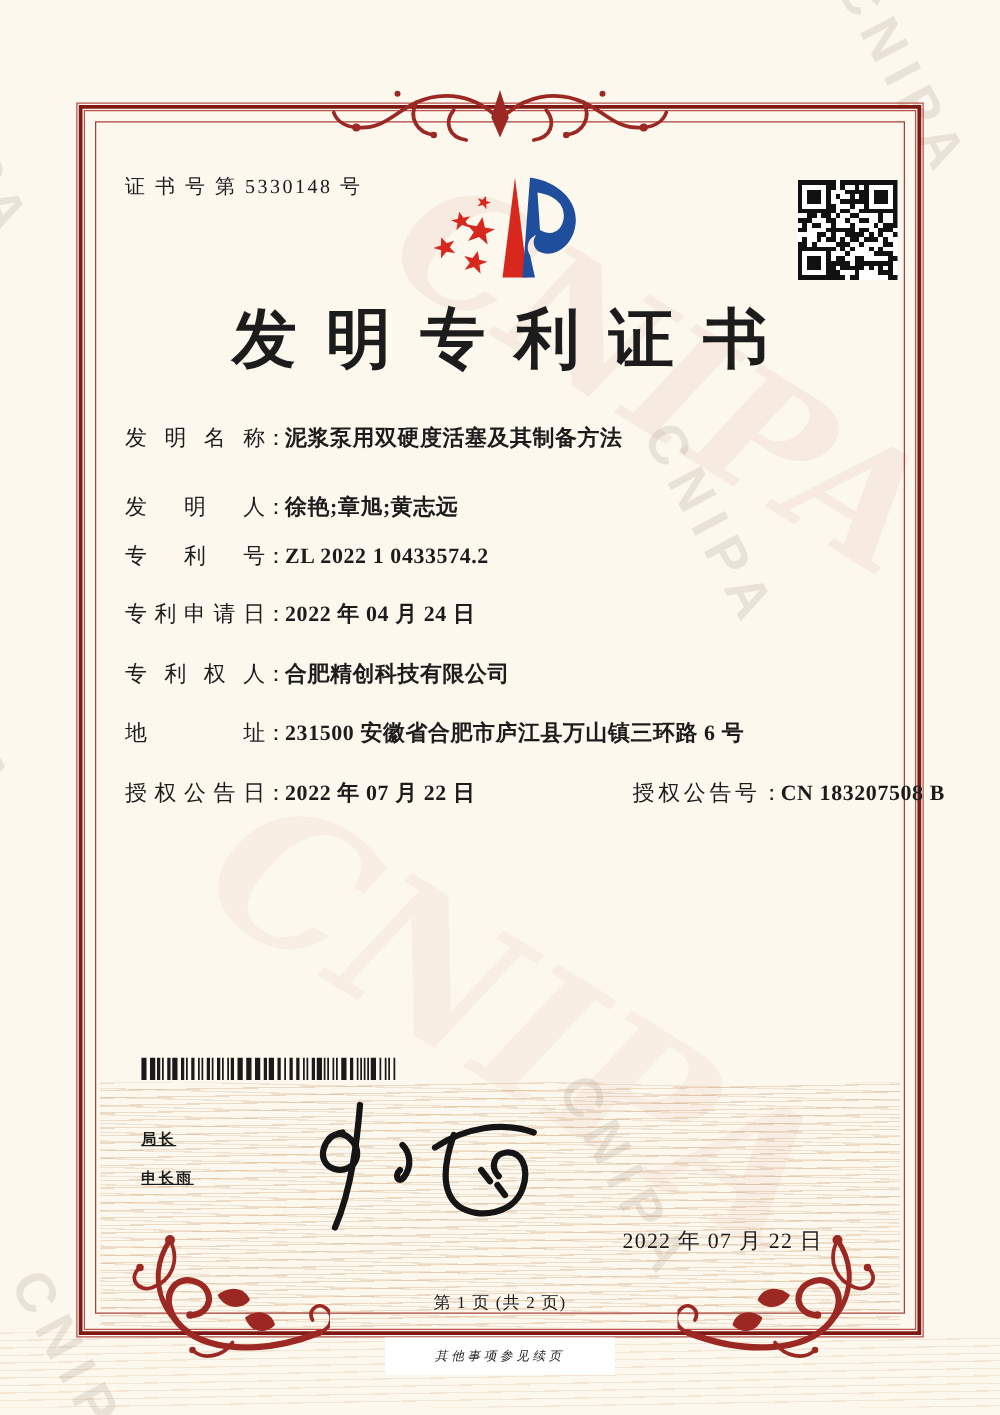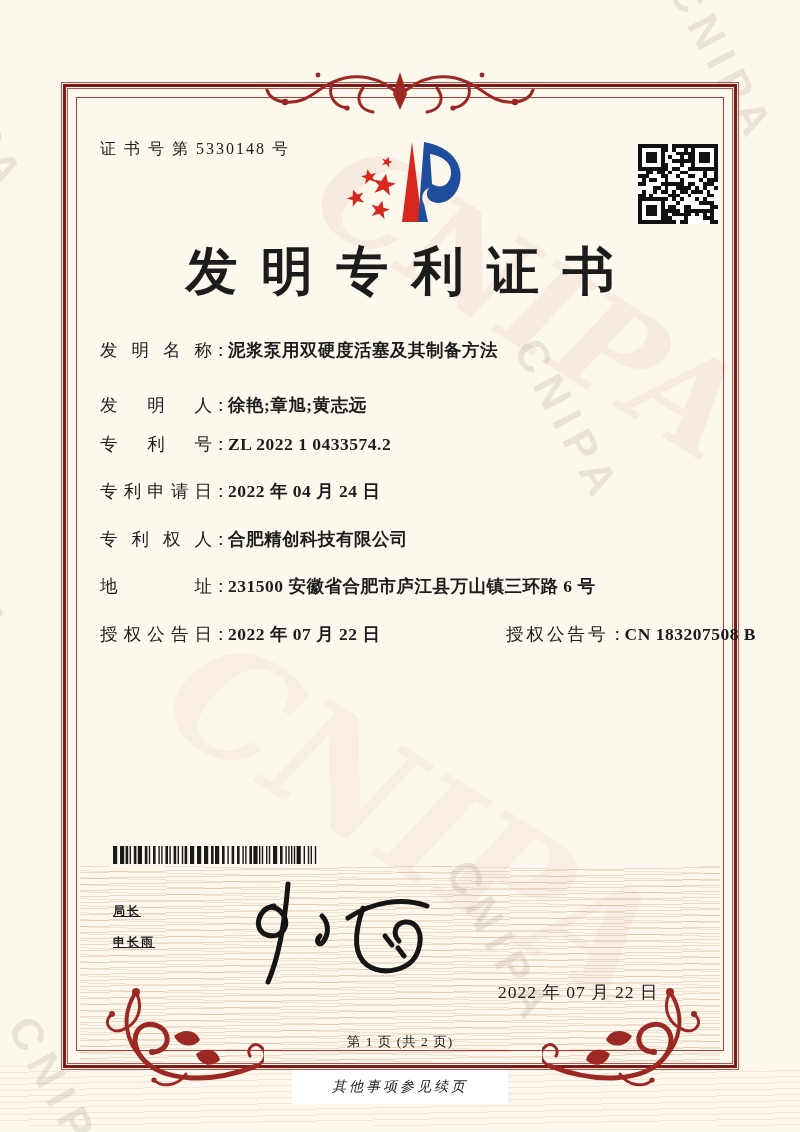--- a/index.html
+++ b/index.html
@@ -55,21 +55,21 @@
 
   
   .sig-labels{position:absolute;left:113px;top:903px;z-index:4;
       font-family:"Liberation Sans","DejaVu Sans",sans-serif;font-weight:bold;font-size:12px;text-decoration:underline;}
   .sig-labels div{margin-bottom:14px;letter-spacing:2px;}
   .signature{left:230px;top:878px;z-index:4;}
 
   .issue-date{left:498px;top:980px;font-size:17.5px;letter-spacing:1px;z-index:4;}
   .page-note{left:0;top:1033px;width:800px;text-align:center;font-size:13.5px;z-index:4;letter-spacing:1px;}
   .cont-note{left:0;top:1070px;width:800px;text-align:center;z-index:4;}
-  .cont-note span{display:inline-block;background:#ffffff;padding:8px 40px;font-size:14px;
+  .cont-note span{display:inline-block;background:#ffffff;padding:8px 40px;font-size:10px;
       font-style:italic;letter-spacing:3px;}
 
   
   .orn-top{left:263px;top:58px;z-index:3;}
   .orn-bl{left:78px;top:982px;z-index:3;}
   .orn-br{left:542px;top:982px;z-index:3;transform:scaleX(-1);}
 </style>
 </head>
 <body>
 

